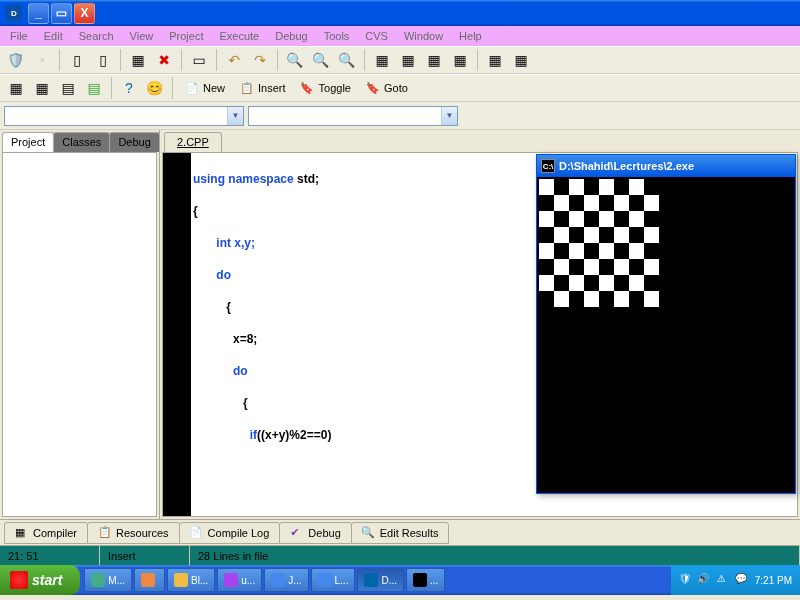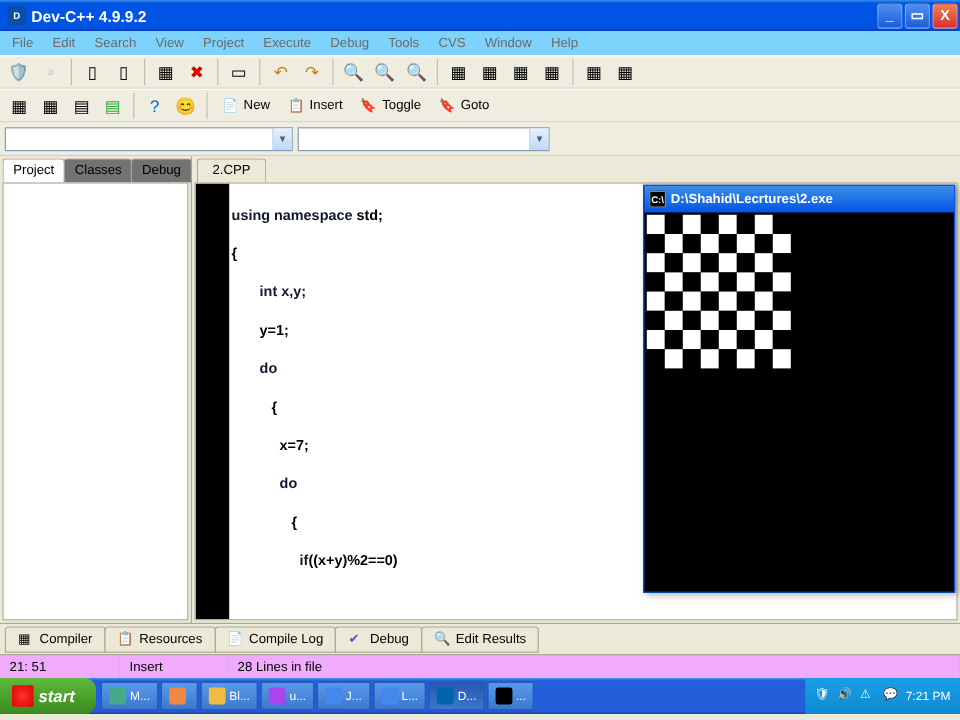--- a/index.html
+++ b/index.html
@@ -5,81 +5,80 @@
 * { box-sizing: border-box; margin: 0; padding: 0; font-family: Tahoma, sans-serif; }
 body { width: 800px; height: 600px; overflow: hidden; background: #ece9d8; font-size: 11px; }
 
 .titlebar { height: 26px; background: linear-gradient(to bottom, #3b8ee8, #0054e3 10%, #0054e3 90%, #003db0); display: flex; align-items: center; padding: 0 2px 0 6px; color: white; font-weight: bold; font-size: 13px; }
 .titlebar .app-icon { width: 16px; height: 16px; background: #0a4fa8; margin-right: 4px; display:flex; align-items:center; justify-content:center; font-size:8px; }
 .titlebar .title { flex: 1; }
 .titlebar .win-btn { width: 21px; height: 21px; margin-left: 2px; border-radius: 3px; display:flex; align-items:center; justify-content:center; font-size:12px; font-weight:bold; border:1px solid rgba(255,255,255,0.3); }
 .win-btn.min, .win-btn.max { background: linear-gradient(#4e8ef0, #1b5ed7); }
 .win-btn.close { background: linear-gradient(#f08050, #d83030); }
 
-.menubar { height: 20px; background: #7dd3fc; display: flex; align-items: center; padding: 0 2px; color: #6a6a6a; font-size: 11px; }
+.menubar { height: 20px; background: #f0abfc; display: flex; align-items: center; padding: 0 2px; color: #6a6a6a; font-size: 11px; }
 .menubar span { padding: 2px 8px; cursor: default; }
 
 .toolbar { height: 28px; background: #efece0; border-top:1px solid #fff; border-bottom: 1px solid #d4d0c8; display: flex; align-items: center; padding: 0 4px; gap:2px;}
 .tbtn { width: 24px; height: 24px; display:flex; align-items:center; justify-content:center; font-size:14px; cursor:default; }
 .tsep { width:1px; height:22px; background:#c0c0b0; margin:0 3px; }
 .tbtn-lbl { display:flex; align-items:center; gap:3px; padding:0 6px; height:24px; font-size:11px; }
 .tbtn-lbl .ic { width:16px; height:16px; display:flex; align-items:center; justify-content:center; }
 
 .toolbar3 { height: 28px; background:#efece0; border-bottom:1px solid #d4d0c8; display:flex; align-items:center; padding:0 4px; gap:4px; }
 .combo { height:20px; background:#fff; border:1px solid #7f9db9; display:flex; align-items:center; justify-content:flex-end; }
 .combo .arr { width:16px; height:18px; background:linear-gradient(#e8f0fb,#c0d8f3); border-left:1px solid #b8cde8; display:flex; align-items:center; justify-content:center; font-size:8px; color:#4d6185;}
 
 .workspace { height: 389px; display:flex; background:#ece9d8; }
 .left-tabs { width: 160px; display:flex; flex-direction:column; border-right:1px solid #aca899; }
 .lt-tabs { height:22px; display:flex; background:#ece9d8; padding-top:2px; padding-left:2px; gap:0; }
 .lt-tab { padding:3px 8px; font-size:11px; background:#737373; border:1px solid #aca899; border-bottom:none; border-radius:3px 3px 0 0; margin-right:-1px; cursor:default;}
 .lt-tab.active { background:#fff; }
 .lt-body { flex:1; background:#fff; border:1px solid #aca899; margin:0 2px 2px 2px; }
 
 .editor-area { flex:1; display:flex; flex-direction:column; position:relative; }
-.ed-tabs { height:22px; display:flex; padding-top:2px; padding-left:4px; }
+.ed-tabs { height:22px; display:flex; padding-top:2px; padding-left:4px;text-decoration:underline; }
 .ed-tab { padding:3px 12px; font-size:11px; background:#ece9d8; border:1px solid #aca899; border-bottom:none; border-radius:3px 3px 0 0; cursor:default;}
 .ed-body { flex:1; background:#fff; border:1px solid #aca899; margin:0 2px 2px 2px; position:relative; overflow:hidden; }
 .gutter { position:absolute; left:0; top:0; bottom:0; width:28px; background:#000; }
 .code { position:absolute; left:28px; top:0; right:0; bottom:0; font-family:"Courier New",monospace; font-size:12px; font-weight:bold; white-space:pre; line-height:16px; padding-top:2px; }
-.code .kw { color:#0f172a; font-weight:bold; }
+.code .kw { color:#1d4ed8; font-weight:bold; }
 .code div { padding-left: 2px; }
 
 .console { position:absolute; right:4px; top:24px; width:260px; height:340px; background:#000; border:1px solid #0054e3; box-shadow:2px 2px 6px rgba(0,0,0,0.3); }
 .console-tb { height:22px; background:linear-gradient(#3b8ee8,#0054e3); color:#fff; font-size:11px; display:flex; align-items:center; padding:0 4px; font-weight:bold;}
 .console-tb .cico { width:14px; height:14px; background:#000; border:1px solid #888; margin-right:4px; font-size:8px; display:flex; align-items:center; justify-content:center;}
 .console-body { padding:2px 0 0 2px; }
 .chk-row { display:flex; }
 .chk-cell { width:15px; height:16px; }
 .chk-cell.w { background:#fff; }
 .chk-cell.b { background:#000; }
 
 .bottom-tabs { height:26px; background:#ece9d8; border-top:1px solid #aca899; display:flex; align-items:center; padding:0 4px; gap:0;}
 .bt-tab { display:flex; align-items:center; gap:4px; padding:3px 10px; border:1px solid #aca899; border-radius:3px 3px 0 0; margin-right:-1px; font-size:11px; background:#ece9d8; cursor:default;}
 .bt-tab .bic { width:14px; height:14px; }
 
-.statusbar { height:20px; background:#f0abfc; border-top:1px solid #aca899; display:flex; align-items:center; font-size:11px; }
+.statusbar { height:20px; background:#0f766e; border-top:1px solid #aca899; display:flex; align-items:center; font-size:11px; }
 .statusbar .cell { padding:0 8px; border-right:1px solid #c8c4b8; height:100%; display:flex; align-items:center; }
 
 .taskbar { height:30px; background:linear-gradient(#3e95e8,#245edb 8%,#245edb 92%,#1941a5); display:flex; align-items:center; }
 .start-btn { height:30px; padding:0 18px 0 10px; background:linear-gradient(#5eba3c,#3c8a1e); color:#fff; font-weight:bold; font-style:italic; font-size:14px; display:flex; align-items:center; border-radius:0 10px 10px 0; gap:4px;}
 .start-btn .sic { width:18px; height:18px; background:radial-gradient(circle,#f33,#d00); border-radius:2px; }
 .tb-items { flex:1; display:flex; align-items:center; gap:2px; padding:0 4px; }
 .tb-item { height:24px; padding:0 6px; background:linear-gradient(#5a9ae8,#3a78d0); border:1px solid #2858b0; border-radius:2px; color:#fff; font-size:10px; display:flex; align-items:center; gap:3px; max-width:58px; overflow:hidden; white-space:nowrap;}
 .tb-item .tic { width:14px; height:14px; background:#fff; border-radius:2px; flex-shrink:0;}
 .tb-item.active { background:linear-gradient(#2858b0,#3a78d0); }
 .systray { height:30px; background:linear-gradient(#1a9ee8,#0f8ad0); padding:0 8px; display:flex; align-items:center; gap:5px; color:#fff; font-size:10px;}
 .systray .tic2 { width:14px; height:14px; }
 </style>
 </head>
 <body>
 
 <div class="titlebar">
   <div class="app-icon">D</div>
-  <div class="title">Dev-C++ 4.9.9.2</div>
   <div class="win-btn min">_</div>
   <div class="win-btn max">▭</div>
   <div class="win-btn close">X</div>
 </div>
 
 <div class="menubar">
   <span>File</span>
   <span>Edit</span>
   <span>Search</span>
   <span>View</span>
@@ -169,24 +168,23 @@
   <div class="editor-area">
     <div class="ed-tabs">
       <div class="ed-tab">2.CPP</div>
     </div>
     <div class="ed-body">
       <div class="gutter"></div>
       <div class="code">
 <div><span class="kw">using</span><span class="kw"> namespace</span><span> std;</span></div>
 <div>{</div>
 <div><span class="kw">       int x,y;</span></div>
-<div>       y=1;</div>
 <div><span class="kw">       do</span></div>
 <div>          {</div>
-<div>            x=7;</div>
+<div>            x=8;</div>
 <div><span class="kw">            do</span></div>
 <div>               {</div>
 <div><span class="kw">                 if</span><span>((x+y)%2==0)</span></div>
 
 
 
 
 
 
 

